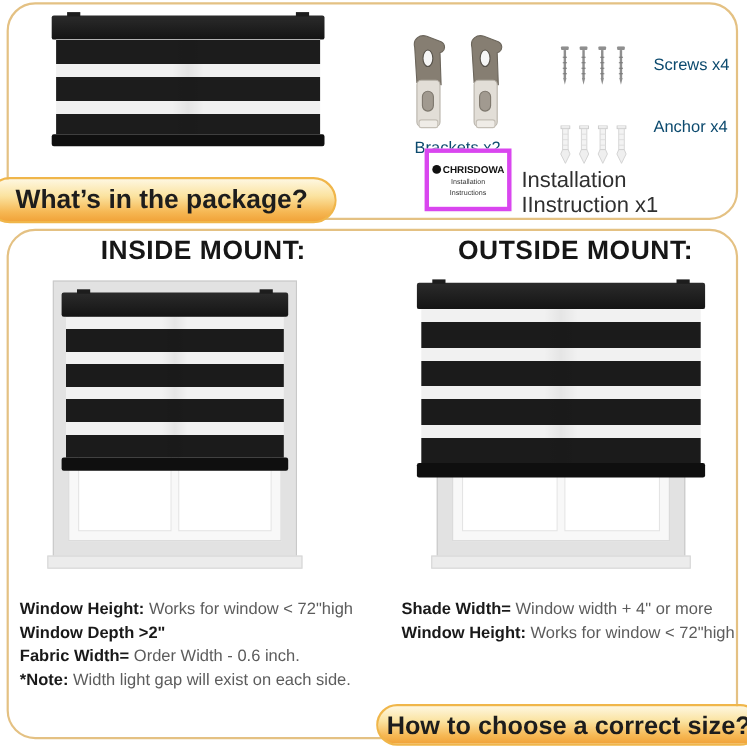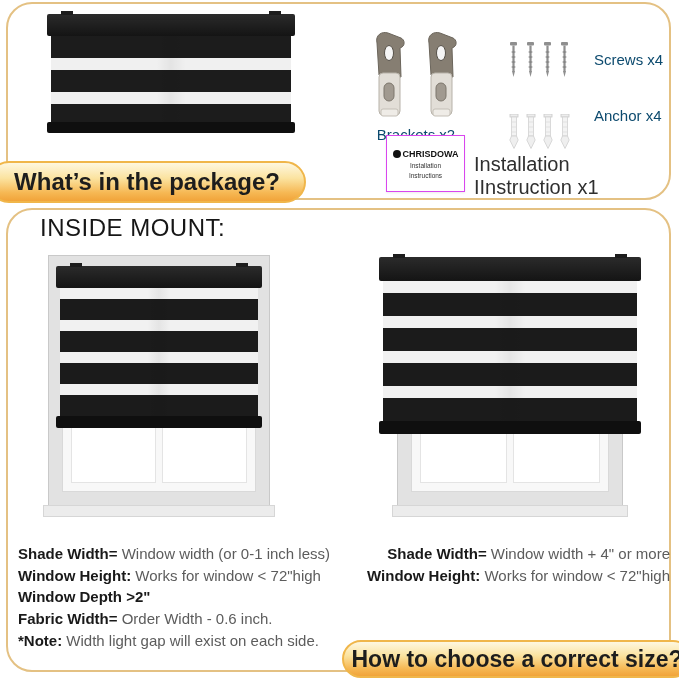--- a/index.html
+++ b/index.html
@@ -49,46 +49,46 @@
   #outside-window{left:397px;top:310px;width:226px;height:205px;}
 
   
   .caption{position:absolute;color:#0c4a6e;font-size:15px;}
   #blind-caption{left:43px;top:136px;width:240px;text-align:center;}
   #brackets-caption{left:352px;top:122px;width:112px;text-align:center;}
   #screws-caption{left:586px;top:47px;}
   #anchors-caption{left:586px;top:103px;}
   #instruction-caption{left:466px;top:149px;font-size:20px;color:#2f2f2f;}
 
-  .mount-heading{position:absolute;top:214px;font-weight:normal;font-size:24px;color:#161616;
-                 letter-spacing:0.5px;text-align:left;}
+  .mount-heading{position:absolute;top:214px;font-weight:bold;font-size:24px;color:#161616;
+                 letter-spacing:0.5px;text-align:right;}
   #inside-heading{left:40px;width:238px;}
   #outside-heading{left:390px;width:240px;}
 
   .specs{position:absolute;font-size:15px;line-height:21.7px;color:#5c5c5c;}
   .specs b{color:#191919;}
   #inside-specs{left:18px;top:543px;width:330px;}
-  #outside-specs{left:365px;top:543px;width:305px;text-align:right;}
+  #outside-specs{left:365px;top:543px;width:305px;}
 
   
   .banner{position:absolute;display:flex;align-items:center;justify-content:center;
       background:linear-gradient(180deg,#fef7e0 0%,#fbe3a0 40%,#f6b854 78%,#f1a339 100%);
       border:2px solid #f0b64a;border-radius:24px;color:#1d1d1d;font-weight:600;z-index:5;box-sizing:border-box;}
   #package-banner{left:-12px;top:161px;width:318px;height:42px;font-size:24px;}
   #size-banner{left:342px;top:640px;width:350px;height:38px;font-size:23px;}
 
   
   .hw-row{position:absolute;display:flex;}
   #brackets-row{left:362px;top:27px;gap:14px;}
   #screws-row{left:499px;top:38px;gap:4px;}
   #anchors-row{left:500px;top:110px;gap:5px;}
 
   
   #instruction-card{position:absolute;left:378px;top:131px;width:79px;height:57px;background:#fff;
-      border:1px solid #d946ef;box-shadow:0 1px 2px rgba(0,0,0,0.08);
+      border:4px solid #d946ef;box-shadow:0 1px 2px rgba(0,0,0,0.08);
       display:flex;flex-direction:column;align-items:center;justify-content:center;gap:3px;box-sizing:border-box;}
   .brand-row{display:flex;align-items:center;gap:2px;font-weight:bold;font-size:9px;color:#111;}
   .logo-dot{width:8px;height:8px;border-radius:50%;background:#111;display:inline-block;}
   .card-line{font-size:6.5px;color:#333;}
 </style>
 </head>
 <body>
 
 <div class="page">
 
@@ -186,20 +186,21 @@
       <div class="card-line">Instructions</div>
     </div>
     <div class="caption" id="instruction-caption">Installation IInstruction x1</div>
   </section>
 
   <div class="banner" id="package-banner">What’s in the package?</div>
 
   <section class="panel" id="bottom-panel"></section>
 
   <div class="mount-heading" id="inside-heading">INSIDE MOUNT:</div>
+  <div class="mount-heading" id="outside-heading">OUTSIDE MOUNT:</div>
 
   <div class="win" id="inside-window">
     <div class="sash">
       <div class="pane p-left"></div>
       <div class="pane p-right"></div>
     </div>
     <div class="sill-lip"></div>
   </div>
   <div class="blind" id="inside-blind">
     <div class="cassette">
@@ -220,21 +221,20 @@
   <div class="blind" id="outside-blind">
     <div class="cassette">
       <div class="tab l"></div>
       <div class="tab r"></div>
     </div>
     <div class="fabric"></div>
     <div class="rail"></div>
   </div>
 
   <div class="specs" id="inside-specs">
-    <div class="spec-row"><b>Shade Width=</b><span> Window width (or 0-1 inch less)</span></div>
     <div class="spec-row"><b>Window Height:</b><span> Works for window &lt; 72"high</span></div>
     <div class="spec-row"><b>Window Depth &gt;2"</b><span></span></div>
     <div class="spec-row"><b>Fabric Width=</b><span> Order Width - 0.6 inch.</span></div>
     <div class="spec-row"><b>*Note:</b><span> Width light gap will exist on each side.</span></div>
   </div>
 
   <div class="specs" id="outside-specs">
     <div class="spec-row"><b>Shade Width=</b><span> Window width + 4" or more</span></div>
     <div class="spec-row"><b>Window Height:</b><span> Works for window &lt; 72"high</span></div>
   </div>

